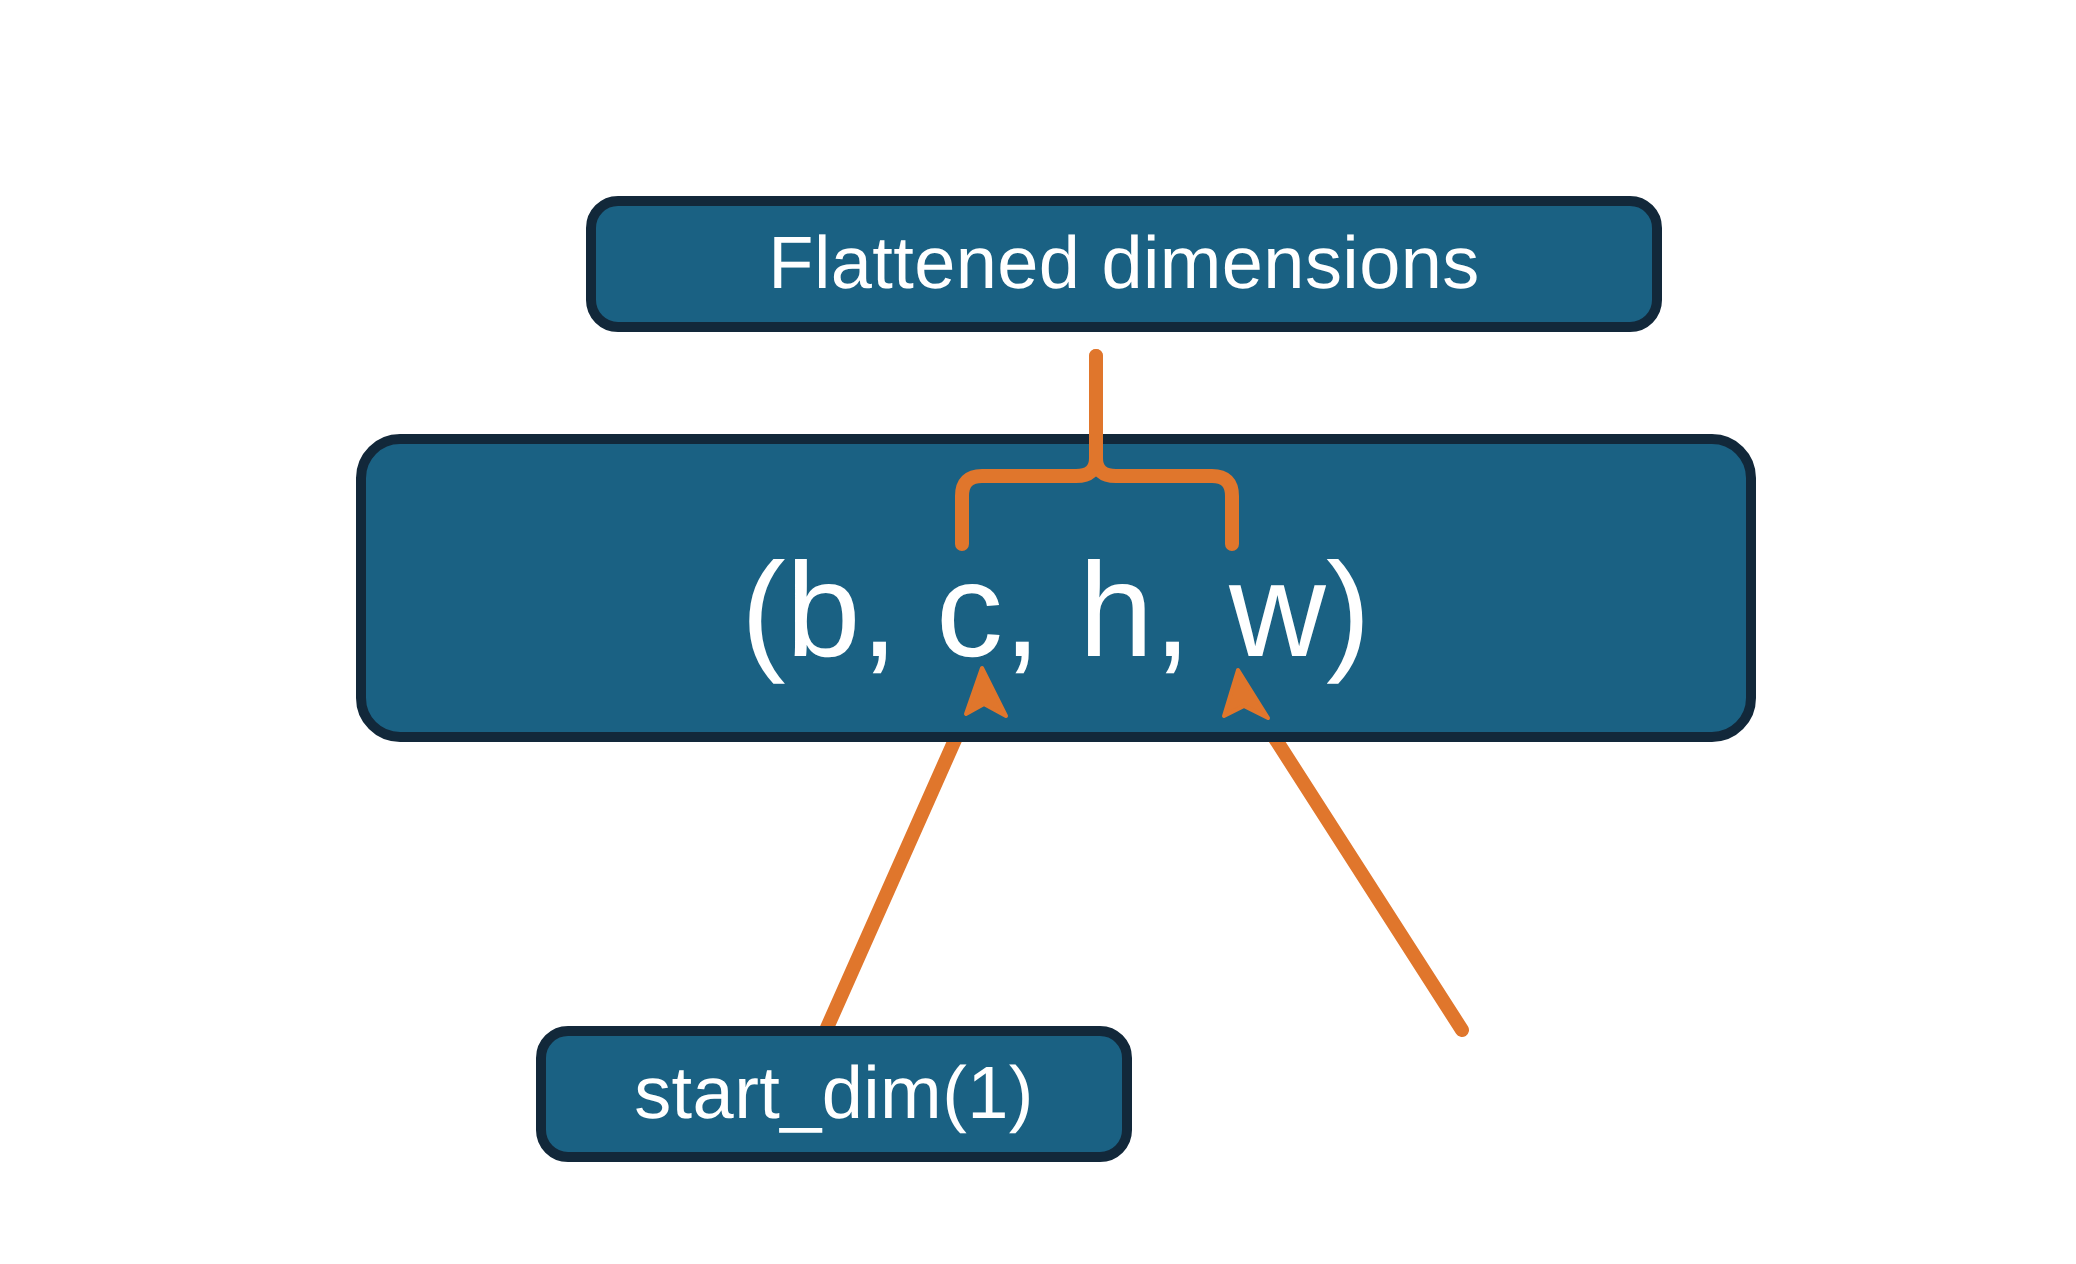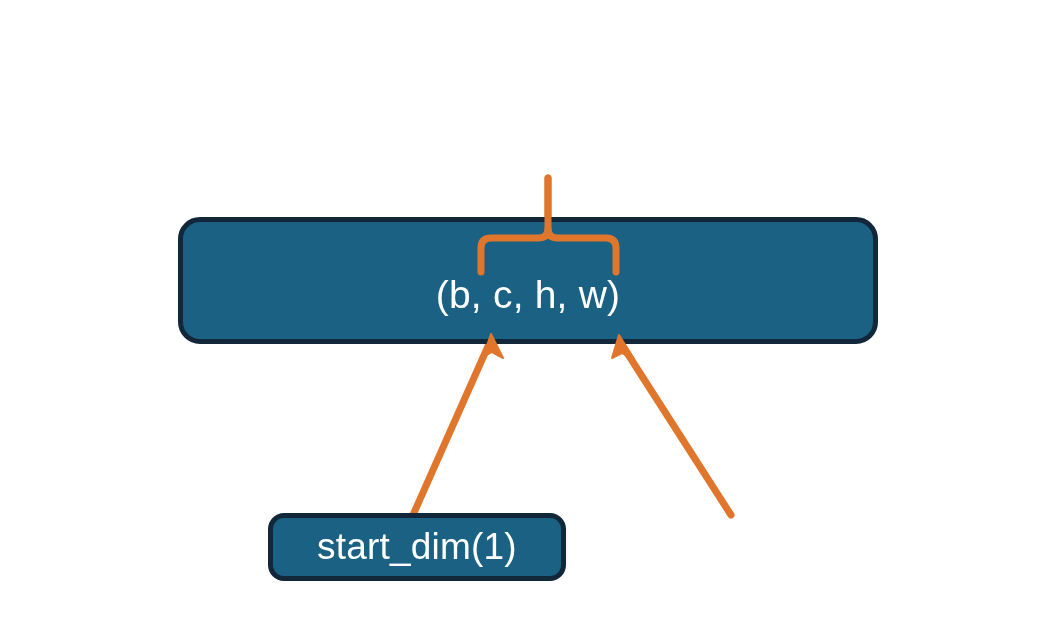--- a/index.html
+++ b/index.html
@@ -38,23 +38,23 @@
     left: 293px;
     top: 98px;
     width: 538px;
     height: 68px;
     font-size: 37px;
   }
   #node-shape {
     left: 178px;
     top: 217px;
     width: 700px;
-    height: 127px;
+    height: 154px;
     border-radius: 22px;
-    font-size: 39px;
+    font-size: 67px;
     align-items: flex-end;
     padding-bottom: 24px;
   }
   #node-shape .shape-text {
     position: relative;
     top: 2px;
   }
   #node-start {
     left: 268px;
     top: 513px;
@@ -95,20 +95,23 @@
 
   <svg id="underlay" viewBox="0 0 1038 632" xmlns="http://www.w3.org/2000/svg">
 
     <line x1="413" y1="515" x2="489" y2="344" stroke="#e0762c" stroke-width="7" stroke-linecap="round"></line>
 
     <line x1="731" y1="515" x2="622" y2="345" stroke="#e0762c" stroke-width="7" stroke-linecap="round"></line>
 
     <path d="M 548,235 L 548,178" stroke="#e0762c" stroke-width="7" fill="none" stroke-linecap="round"></path>
   </svg>
 
+  <div class="node" id="node-flattened">
+    <span>Flattened dimensions</span>
+  </div>
 
   <div class="node" id="node-shape">
     <span class="shape-text">(b, c, h, w)</span>
   </div>
 
   <div class="node" id="node-start">
     <span>start_dim(1)</span>
   </div>
 
 

